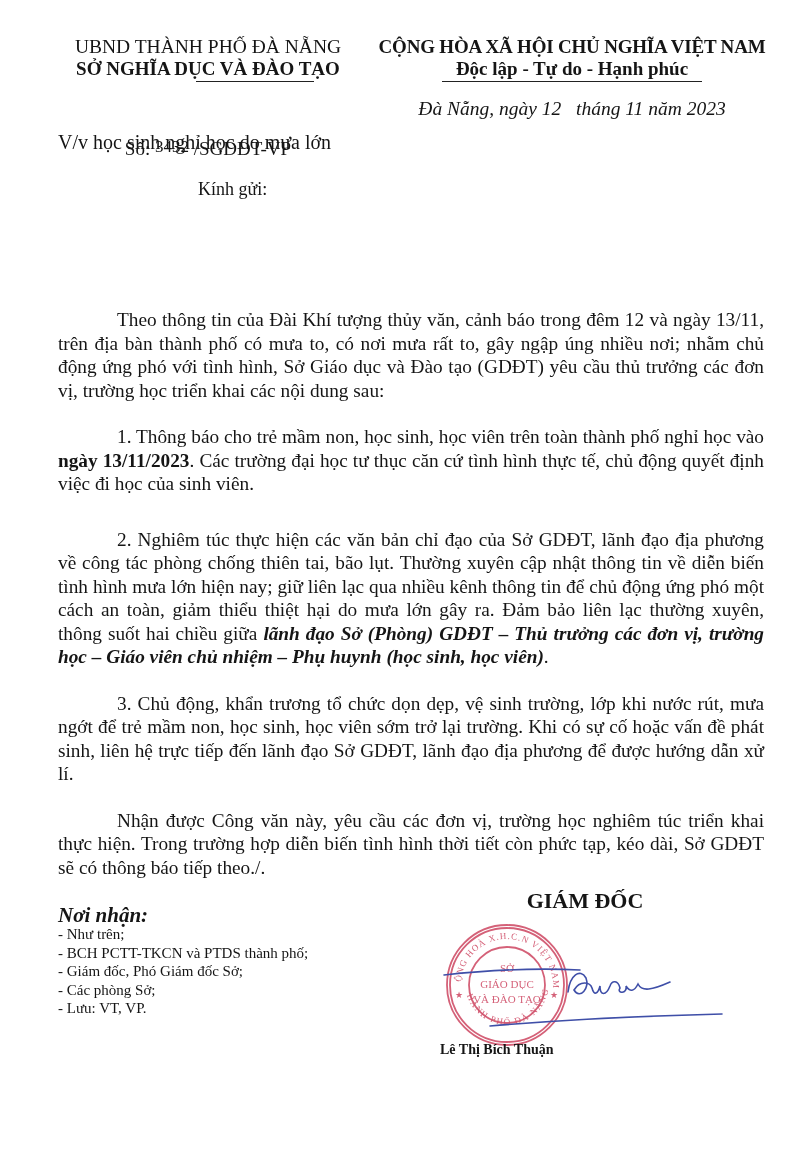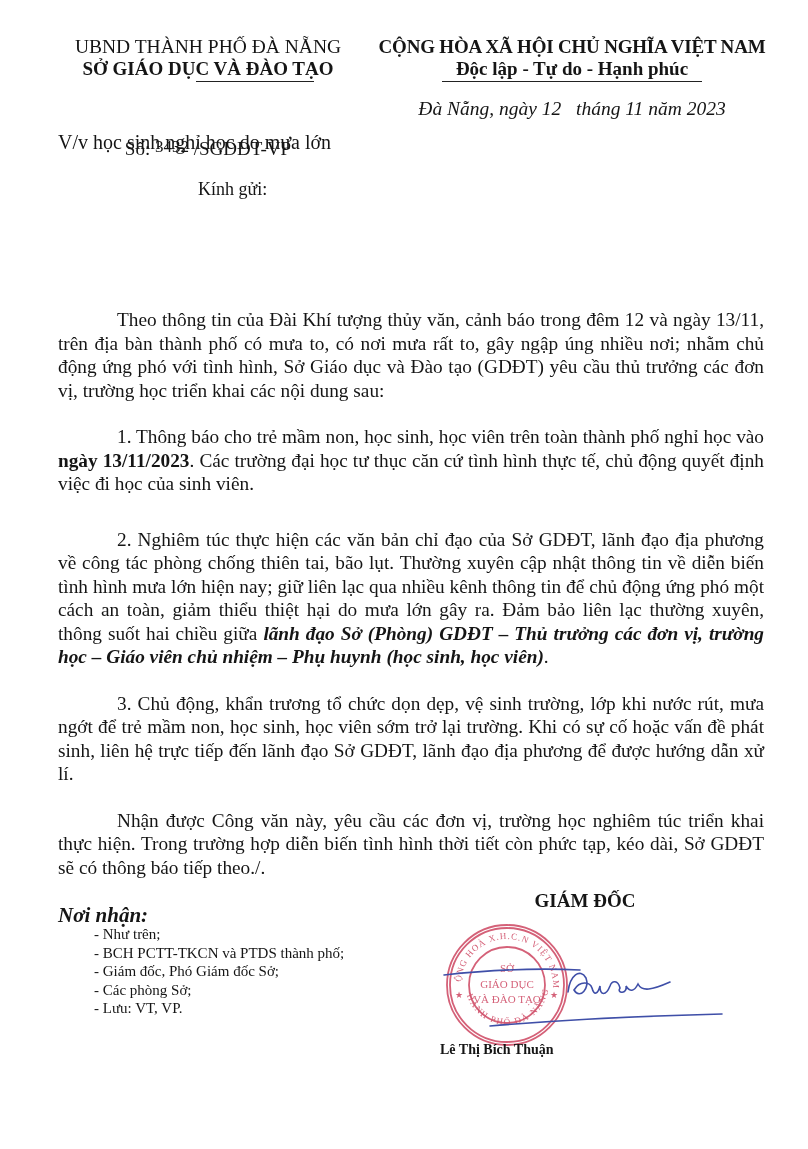--- a/index.html
+++ b/index.html
@@ -64,46 +64,46 @@
     .body p.p-item1 { margin-bottom: 32px; }
     .body p.p-item2 { margin-bottom: 23px; }
     .bold { font-weight: bold; }
     .bold-italic { font-weight: bold; font-style: italic; }
 
     
     .noi-nhan {
       position: absolute; left: 58px; top: 905px; font-size: 15px; line-height: 18.5px;
     }
     .noi-nhan .title { font-weight: bold; font-style: italic; font-size: 21px; line-height: 20px; }
-    .noi-nhan ul { list-style: none; margin-left: 36px; }
+    .noi-nhan ul { list-style: none; }
 
     
     .sign {
       position: absolute; left: 430px; top: 890px; width: 300px; text-align: center;
     }
-    .sign .position { font-size: 19px; font-weight: bold; line-height: 22px; margin-left: 10px; }
+    .sign .position { font-size: 22px; font-weight: bold; line-height: 22px; margin-left: 10px; }
     .sign .name {
       position: absolute; left: 0; top: 152px; width: 300px; text-align: left;
       font-size: 14px; font-weight: bold; white-space: nowrap; padding-left: 10px;
     }
     .stamp {
       position: absolute; left: 14px; top: 32px; width: 126px; height: 126px;
     }
     .signature {
       position: absolute; left: 0px; top: 40px; width: 300px; height: 110px;
     }
   </style>
 </head>
 <body>
 
 <div class="page">
 
   <div class="hdr-left">
     <div class="agency-parent">UBND THÀNH PHỐ ĐÀ NẴNG</div>
-    <div class="agency-name">SỞ GIÁO DỤC VÀ ĐÀO TẠO</div>
+    <div class="agency-name">SỞ NGHĨA DỤC VÀ ĐÀO TẠO</div>
     <div class="underline-bar"></div>
   </div>
 
   <div class="hdr-right">
     <div class="nation">CỘNG HÒA XÃ HỘI CHỦ NGHĨA VIỆT NAM</div>
     <div class="motto">Độc lập - Tự do - Hạnh phúc</div>
     <div class="underline-bar"></div>
   </div>
 
   <div class="docno">

